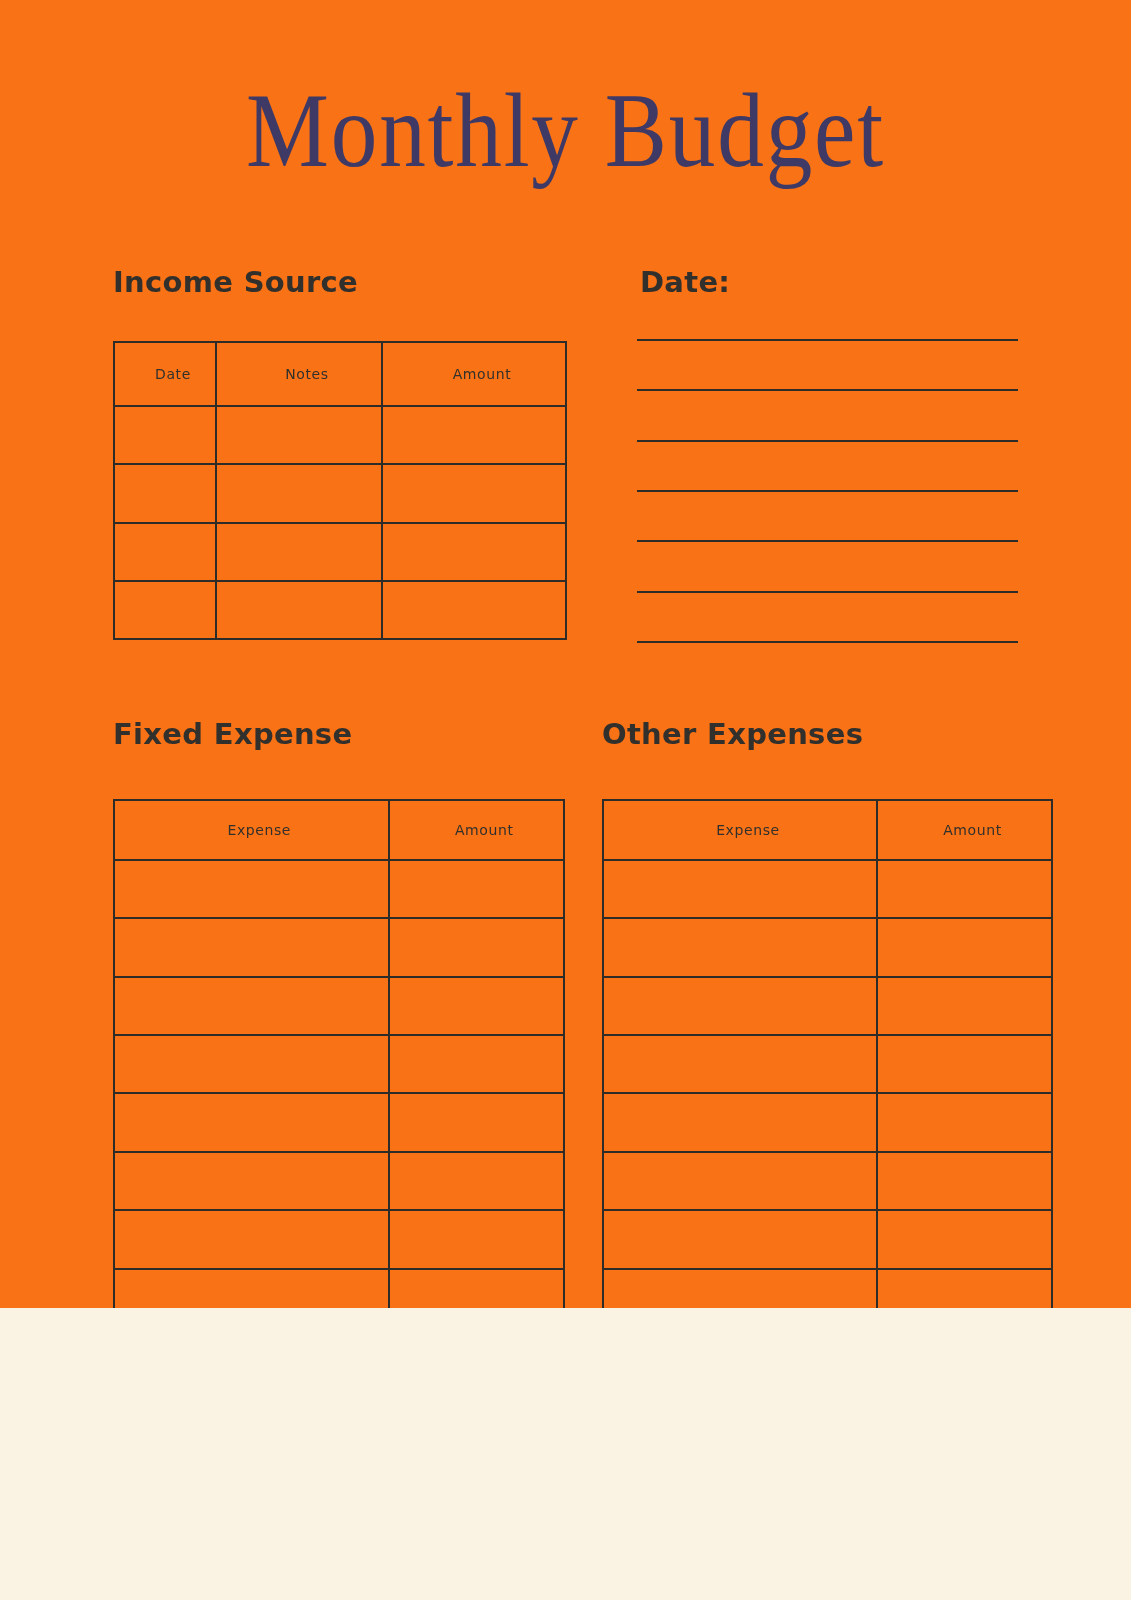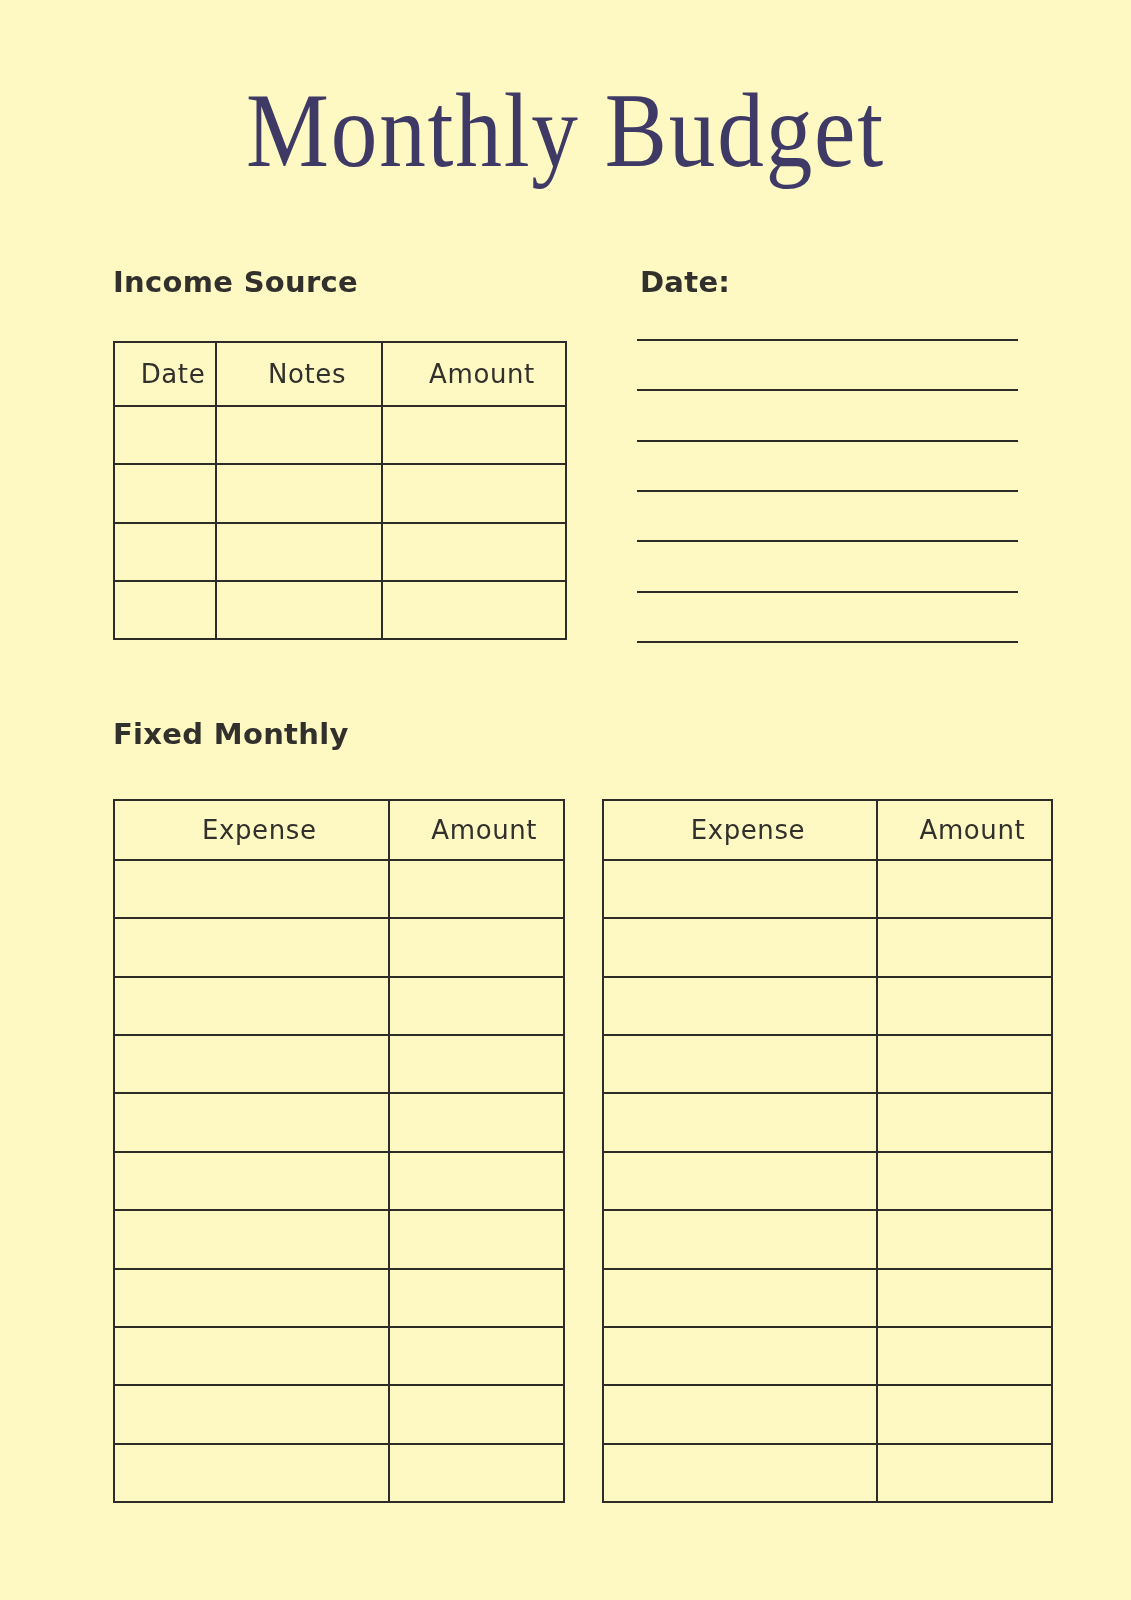--- a/index.html
+++ b/index.html
@@ -1,17 +1,17 @@
 <!DOCTYPE html>
 <html><head>
 <meta charset="utf-8">
 <style>
   html,body{margin:0;padding:0;background:#faf2e2;}
   .page{
-    position:relative;width:1131px;height:1600px;background:#fef9c3;
+    position:relative;width:1131px;height:1308px;background:#f97316;
     font-family:"DejaVu Sans","Liberation Sans",sans-serif;color:#32302c;overflow:hidden;
   }
   .title{
     position:absolute;top:70px;left:0;width:100%;margin:0;text-align:center;
     font-family:"Liberation Serif","DejaVu Serif",serif;font-weight:normal;
     font-size:106px;line-height:1.15;color:#3e3a65;letter-spacing:2px;
     transform:scaleX(0.88);transform-origin:50% 50%;
   }
   .heading{
     position:absolute;margin:0;font-size:29px;font-weight:bold;
@@ -20,21 +20,21 @@
   #income-heading{left:113px;top:267px;}
   #notes-heading{left:640px;top:267px;}
   #fixed-heading{left:113px;top:719px;}
   #other-heading{left:602px;top:719px;}
 
   table.tbl{
     position:absolute;border-collapse:collapse;table-layout:fixed;background:transparent;
   }
   table.tbl th,table.tbl td{border:2px solid #2e2c28;padding:0;}
   table.tbl th{
-    font-weight:normal;font-size:26px;letter-spacing:.6px;text-align:center;
+    font-weight:normal;font-size:14px;letter-spacing:.6px;text-align:center;
     vertical-align:middle;color:#32302c;padding-left:16px;
   }
   #income-table{left:113px;top:341px;width:452px;height:299px;}
   #income-table th{height:62px;}
   #income-table .c-date{width:102px;}
   #income-table .c-source{width:166px;}
   #income-table .c-amount{width:184px;}
 
   #fixed-table{left:113px;top:799px;width:452px;height:704px;}
   #other-table{left:602px;top:799px;width:451px;height:704px;}
@@ -94,21 +94,21 @@
   <div class="notes-lines">
       <div class="note-line" style="top: 0px;"></div>
       <div class="note-line" style="top: 50.3px;"></div>
       <div class="note-line" style="top: 100.6px;"></div>
       <div class="note-line" style="top: 150.9px;"></div>
       <div class="note-line" style="top: 201.2px;"></div>
       <div class="note-line" style="top: 251.5px;"></div>
       <div class="note-line" style="top: 301.8px;"></div>
     </div>
 
-  <h2 class="heading" id="fixed-heading">Fixed Monthly</h2>
+  <h2 class="heading" id="fixed-heading">Fixed Expense</h2>
   <table class="tbl" id="fixed-table">
     <colgroup>
       <col class="c-expense">
         <col class="c-amount2">
     </colgroup>
     <thead>
       <tr>
         <th>Expense</th>
         <th>Amount</th>
       </tr>
@@ -154,20 +154,21 @@
           <td></td>
           <td></td>
         </tr>
         <tr>
           <td></td>
           <td></td>
         </tr>
       </tbody>
   </table>
 
+  <h2 class="heading" id="other-heading">Other Expenses</h2>
   <table class="tbl" id="other-table">
     <colgroup>
       <col class="c-expense">
         <col class="c-amount2">
     </colgroup>
     <thead>
       <tr>
         <th>Expense</th>
         <th>Amount</th>
       </tr>

